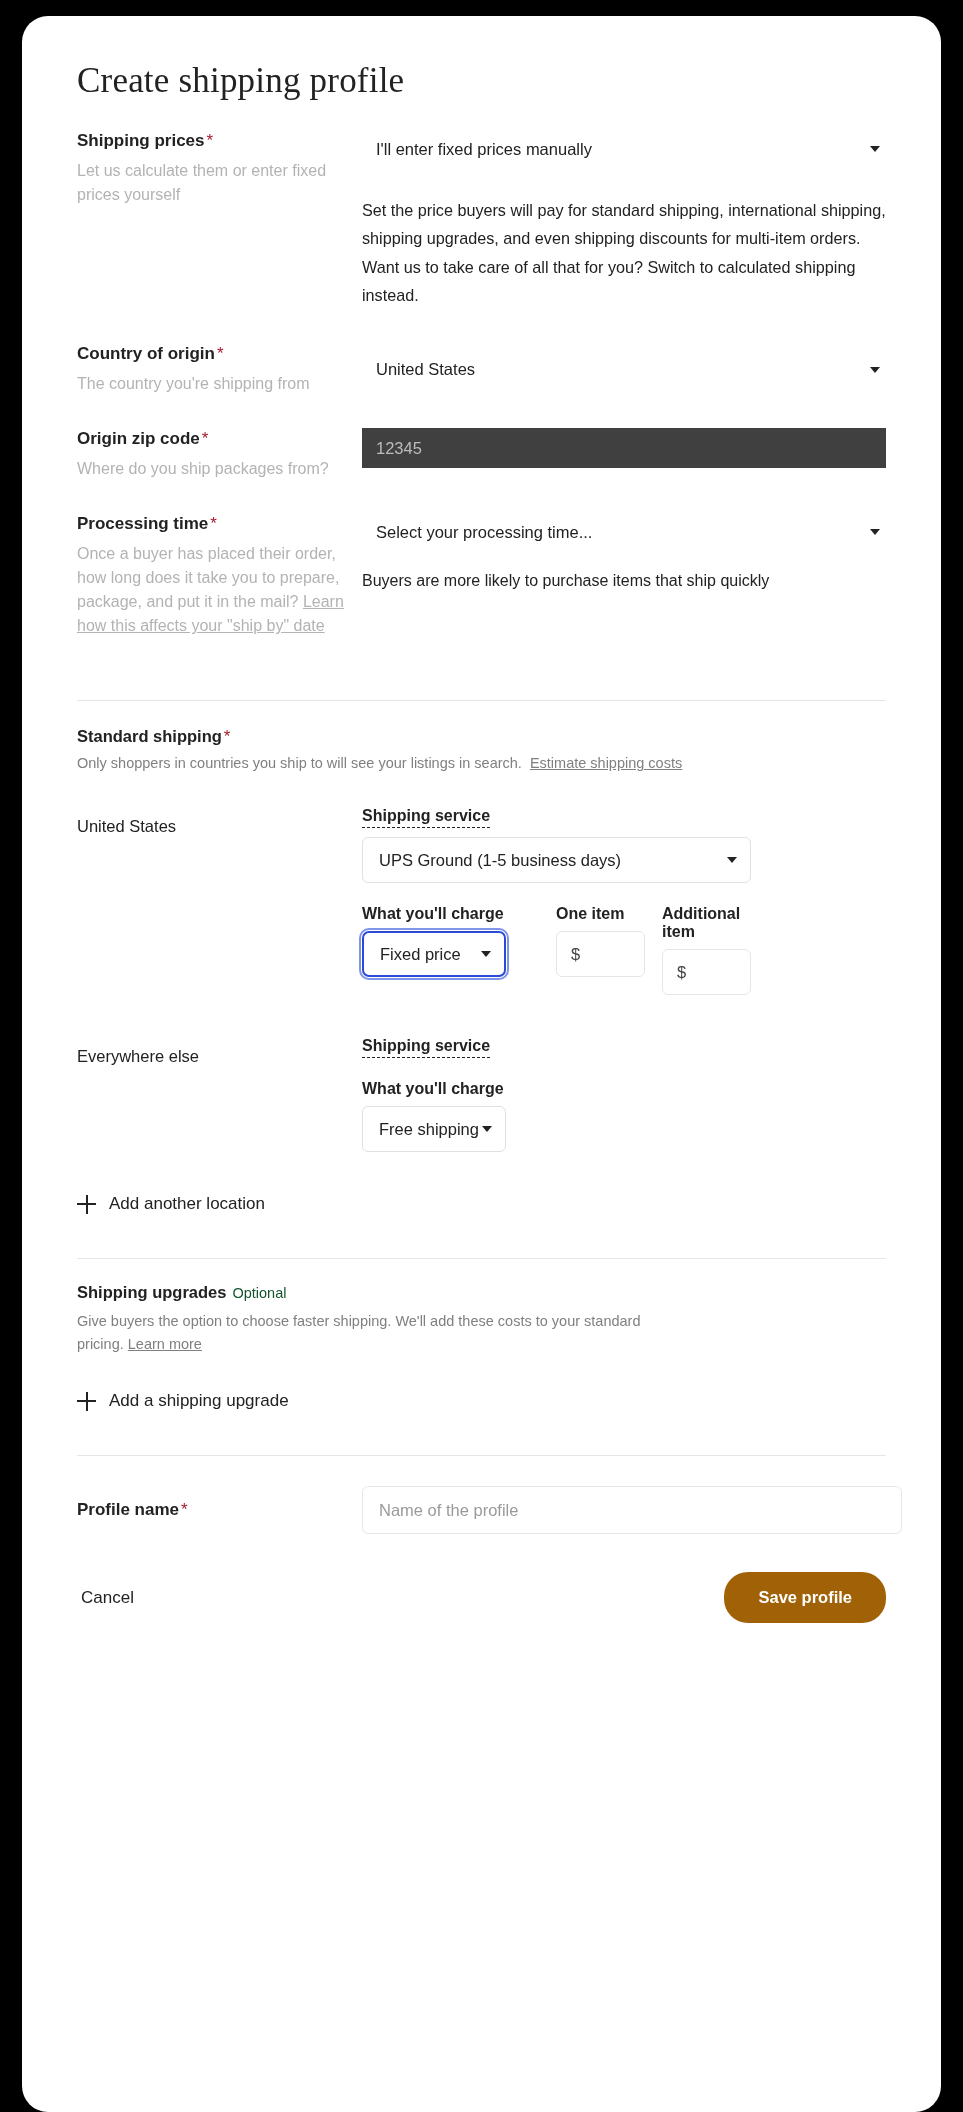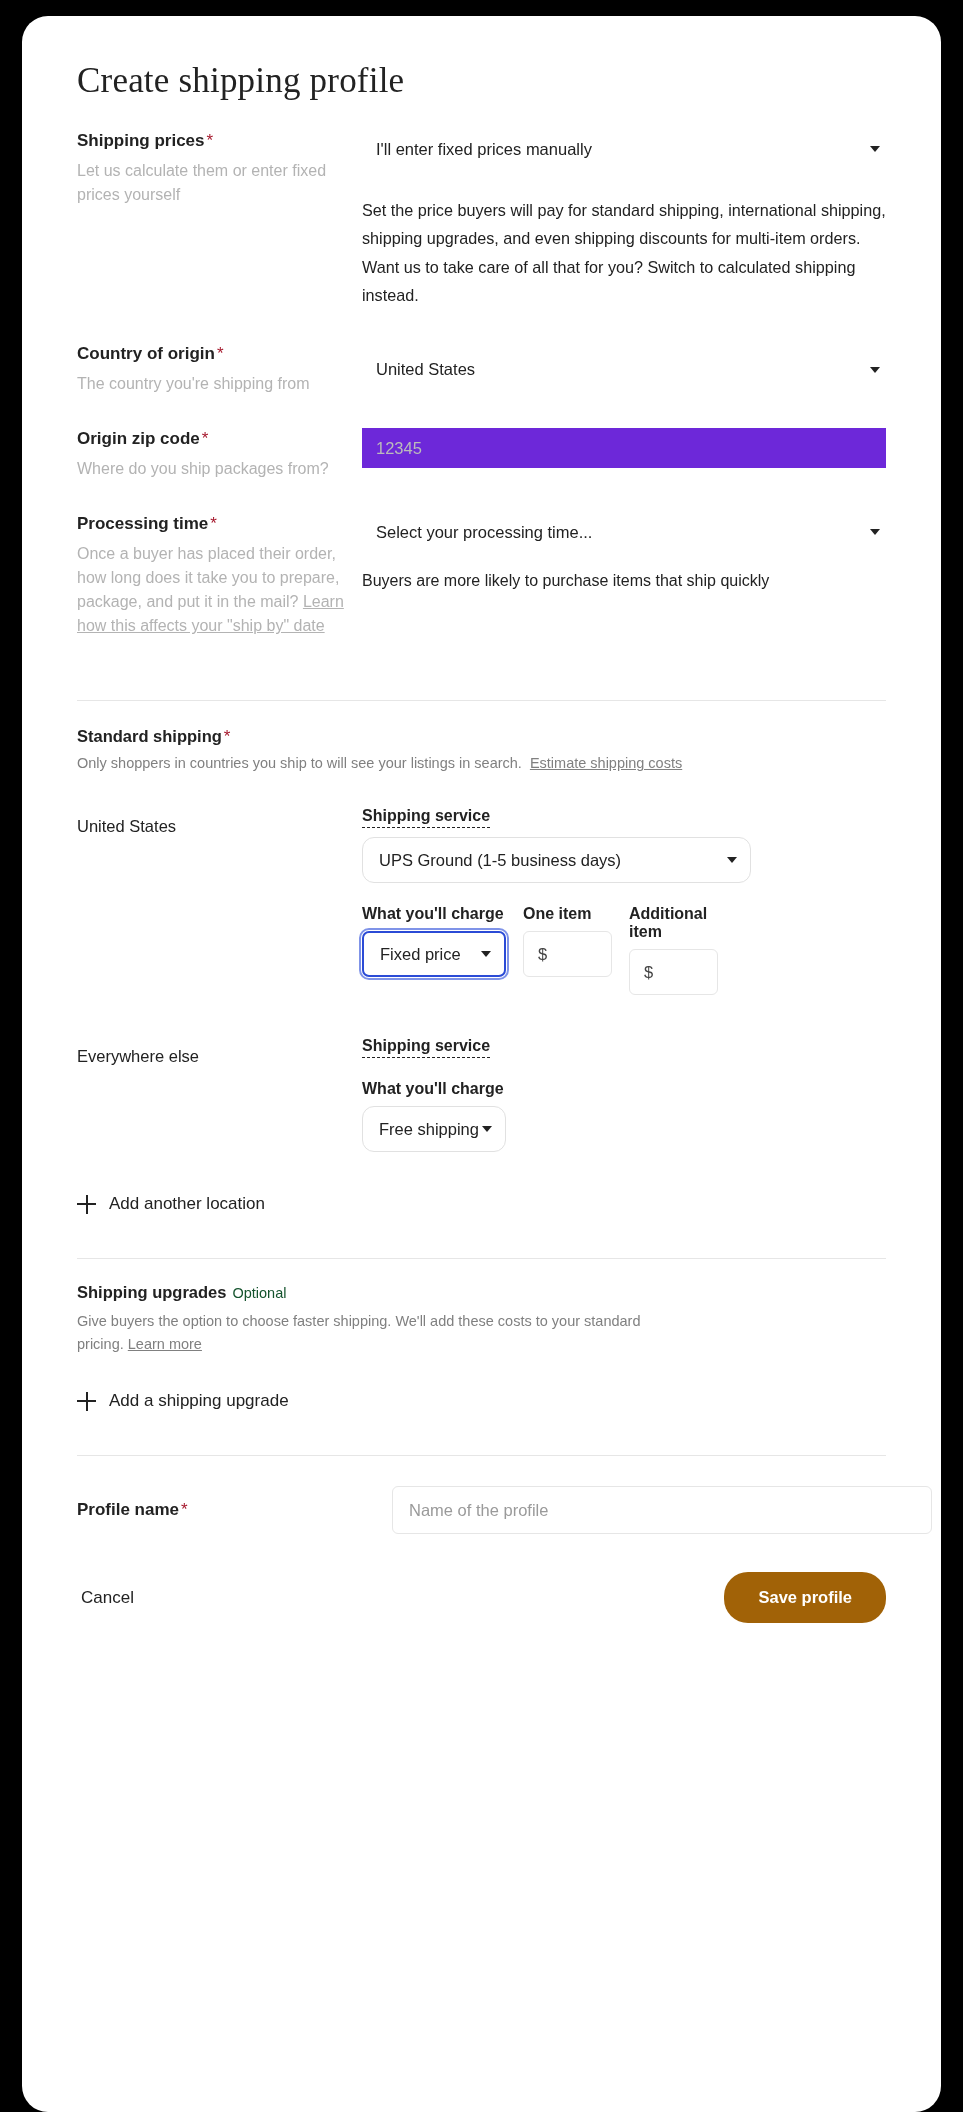--- a/index.html
+++ b/index.html
@@ -101,33 +101,33 @@
   }
   .text-input {
     width: 100%;
     height: 40px;
     display: flex;
     align-items: center;
     font-size: 16.5px;
     color: #bbbbbb;
     padding: 0 14px;
     border: none;
-    background: #6d28d9;
+    background: #404040;
   }
   hr.sep {
     border: none;
     border-top: 1px solid #e6e6e6;
     margin: 0;
   }
   
   .boxsel {
     position: relative;
     height: 46px;
     border: 1px solid #e1e1e1;
-    border-radius: 12px;
+    border-radius: 6px;
     background: #ffffff;
     display: flex;
     align-items: center;
     padding: 0 34px 0 16px;
     font-size: 16.5px;
     color: #222222;
     white-space: nowrap;
     overflow: hidden;
   }
   .boxsel .caret {
@@ -360,21 +360,21 @@
         </div>
 
         <div style="display:flex; gap:17px; margin-top:22px;">
           <div style="width:144px;">
             <div class="sub-label">What you'll charge</div>
             <div class="boxsel focused">
               <span>Fixed price</span>
               <span class="caret"></span>
             </div>
           </div>
-          <div style="width:89px;">
+          <div style="width:89px;margin-left:33px;">
             <div class="sub-label">One item</div>
             <div class="price-input">
               <span>$</span>
             </div>
           </div>
           <div style="width:89px;">
             <div class="sub-label">Additional item</div>
             <div class="price-input">
               <span>$</span>
             </div>
@@ -417,21 +417,21 @@
         <span>Give buyers the option to choose faster shipping. We'll add these costs to your standard pricing. </span><a href="#">Learn more</a>
       </div>
       <div class="add-btn" style="margin-top:36px;">
         <span class="plus"></span>
         <span>Add a shipping upgrade</span>
       </div>
     </div>
 
     <hr class="sep" style="margin-top:44px;">
 
-    <div class="row" style="margin-top:30px; align-items:center;gap:30px;">
+    <div class="row" style="margin-top:30px; align-items:center;">
       <div class="col-label">
         <div class="f-label">
           <span>Profile name</span><span class="req">*</span>
         </div>
       </div>
       <div class="col-field">
         <div class="name-input" style="width:540px;">
           <span>Name of the profile</span>
         </div>
       </div>

